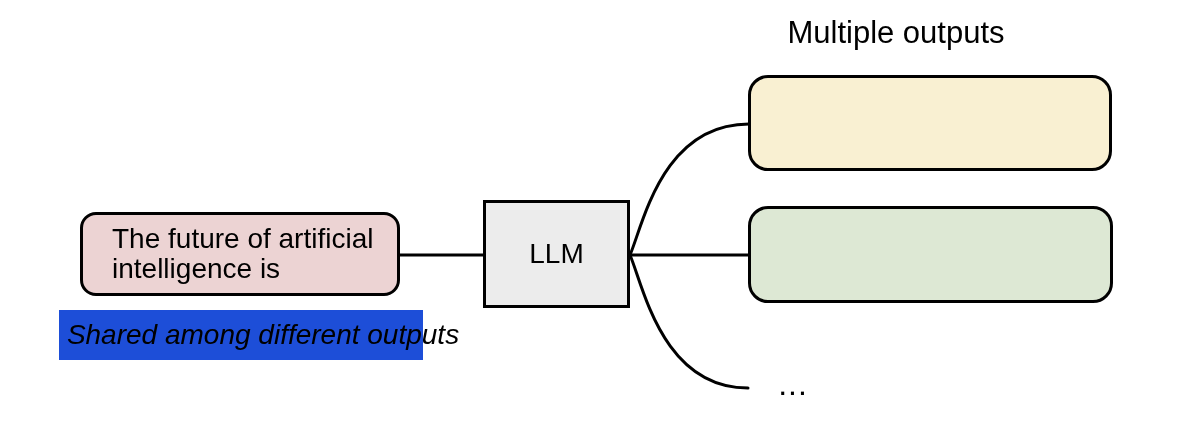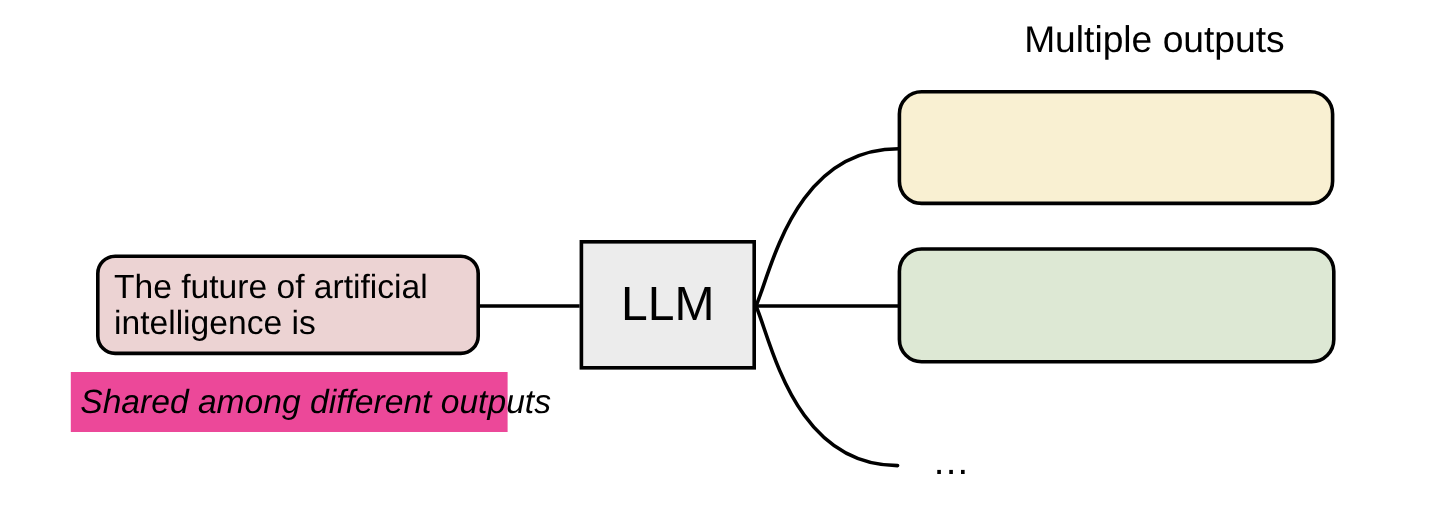--- a/index.html
+++ b/index.html
@@ -40,50 +40,50 @@
   .prompt-label { left: 80px; top: 150px; width: 320px; }
 
   .prompt-box {
     left: 80px; top: 212px;
     width: 320px; height: 84px;
     background: #ecd3d3;
     border: 3px solid #000000;
     border-radius: 16px;
     display: flex;
     align-items: center;
-    padding: 0 10px 0 12px;
+    padding: 0 10px 0 29px;
     font-size: 28px;
     line-height: 30px;
   }
 
   .note-highlight {
     left: 59px; top: 310px;
     width: 364px; height: 50px;
-    background: #ec4899;
+    background: #1d4ed8;
     display: flex;
     align-items: center;
     justify-content: center;
     font-style: italic;
     font-size: 28px;
     white-space: nowrap;
     padding-left: 44px;
   }
 
   .llm-box {
     left: 483px; top: 200px;
     width: 147px; height: 108px;
     background: #ececec;
     border: 3px solid #000000;
     display: flex;
     align-items: center;
     justify-content: center;
-    font-size: 40px;
+    font-size: 28px;
   }
 
-  .outputs-label { left: 780px; top: 13px; width: 364px; }
+  .outputs-label { left: 714px; top: 13px; width: 364px; }
 
   .output-box {
     border: 3px solid #000000;
     border-radius: 20px;
   }
   .output-box-1 {
     left: 748px; top: 75px;
     width: 364px; height: 96px;
     background: #f9f0d2;
   }

